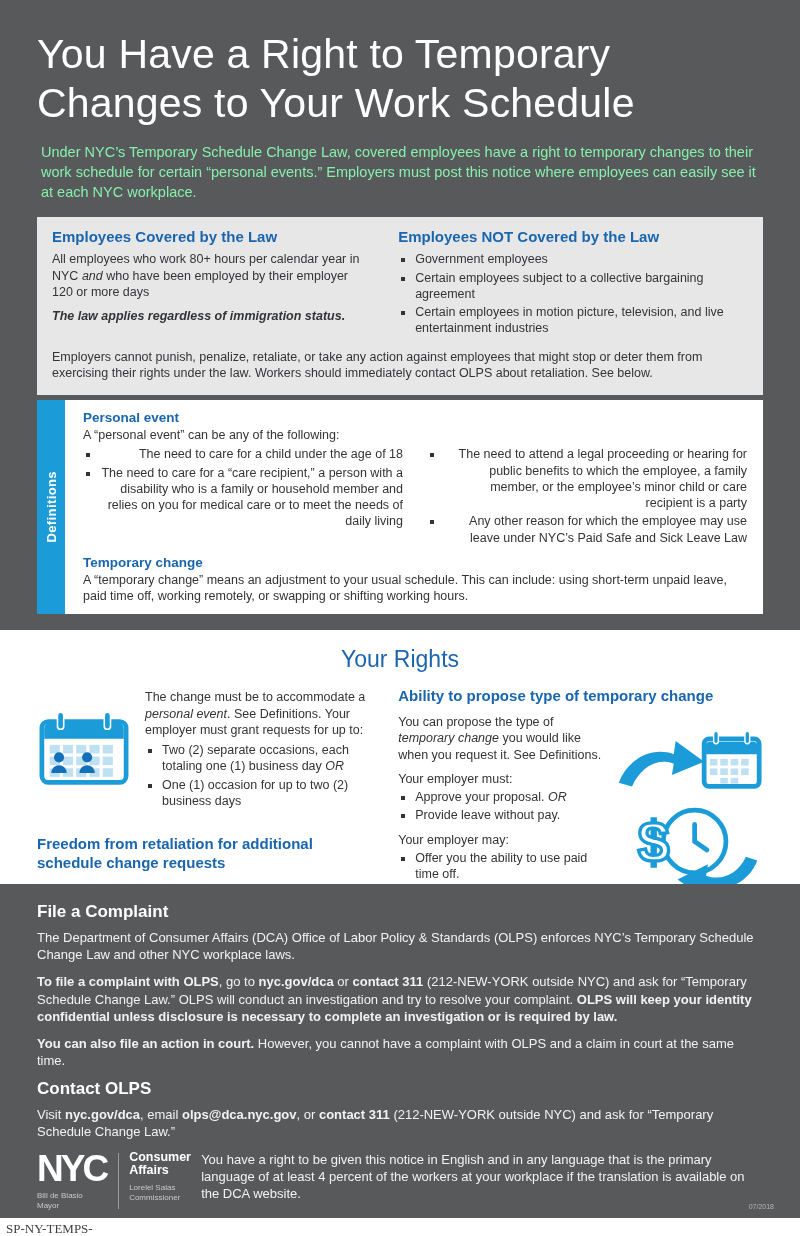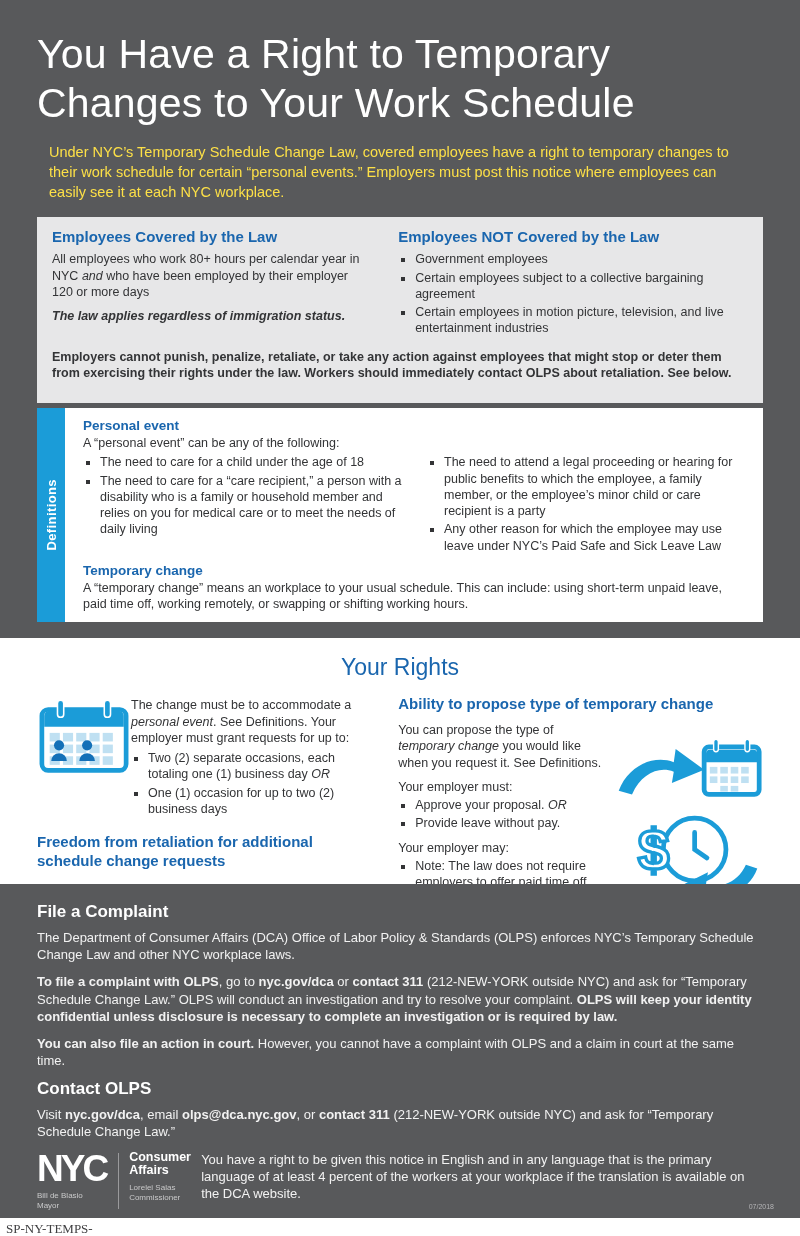--- a/index.html
+++ b/index.html
@@ -9,53 +9,53 @@
     font-family:"Liberation Sans", sans-serif;
     color:#333436; background:#fff;
   }
   .b { font-weight:bold; }
   .i { font-style:italic; }
   .poster { width:800px; height:1236px; display:flex; flex-direction:column; background:#fff; }
 
   
   .top-dark { background:#58595B; padding:24px 37px 16px; flex:none; }
   .title { color:#fff; font-weight:normal; font-size:41px; line-height:1.2; margin:6px 0 14px; letter-spacing:.2px; }
-  .intro { color:#fde047; font-size:14.5px; line-height:1.38; margin:0 12px 15px; }
+  .intro { color:#86efac; font-size:14.5px; line-height:1.38; margin:0 4px 15px; }
 
   
   .gray-box { background:#E7E7E8; padding:11px 15px 10px; }
   .gb-cols { display:flex; gap:26px; }
   .gb-left { width:46%; flex:none; }
   .gb-right { flex:1; }
   .h-blue { color:#1A66AE; font-size:15px; font-weight:bold; margin:0 0 6px; }
   .gray-box p, .gray-box li { font-size:12.5px; line-height:1.3; }
   .gb-body { margin:0; }
   .gb-note { margin:8px 0 0; font-weight:bold; font-style:italic; }
   ul.sq { margin:2px 0 0; padding-left:17px; list-style:square; }
   ul.sq li { margin-bottom:2px; }
-  .gb-warning { font-weight:bold; margin:10px 0 12px; }
+  .gb-warning { font-weight:normal; margin:10px 0 4px; }
 
   
   .def-box { background:#fff; display:flex; margin-top:5px; }
   .def-tab { width:28px; flex:none; background:#1B9CD8; display:flex; align-items:center; justify-content:center; }
   .def-tab span { writing-mode:vertical-rl; transform:rotate(180deg); color:#fff; font-weight:bold; font-size:13px; letter-spacing:.4px; }
   .def-content { flex:1; padding:10px 16px 10px 18px; }
   .def-head { color:#1A66AE; font-size:13.5px; font-weight:bold; margin:0 0 2px; }
   .def-content p { font-size:12.5px; line-height:1.3; margin:0; }
-  .def-cols { display:flex; gap:24px; margin:3px 0 7px; }
+  .def-cols { display:flex; gap:24px; margin:3px 0 7px;text-align:right; }
   .def-cols ul { flex:1; margin:0; font-size:12.5px; line-height:1.3; }
 
   
   .rights { flex:1; padding:12px 37px 0; overflow:hidden; }
   .rights-title { text-align:center; color:#1A66AE; font-size:23px; font-weight:normal; margin:4px 0 14px; }
   .r-cols { display:flex; gap:20px; }
   .r-left { width:47%; flex:none; }
   .r-right { flex:1; }
   .sec-head { color:#1A66AE; font-size:15px; font-weight:bold; line-height:1.25; margin:0 0 8px; }
-  .icon-row { display:flex; margin:2px 0 14px; }
+  .icon-row { display:flex; gap:14px; margin:2px 0 24px;align-items:center; }
   .icon-row .icn { flex:none; }
   .rights p, .rights li { font-size:12.5px; line-height:1.3; }
   .lead { margin:0 0 4px; }
   .lbl { margin:8px 0 2px; }
   .note-line { margin-top:1px; }
   .propose-flex { display:flex; }
   .propose-text { flex:1; min-width:0; }
   .propose-icons { width:150px; flex:none; margin:6px 0 0 4px; }
 
   
@@ -113,21 +113,21 @@
           <ul class="sq">
             <li>The need to care for a child under the age of 18</li>
             <li>The need to care for a “care recipient,” a person with a disability who is a family or household member and relies on you for medical care or to meet the needs of daily living</li>
           </ul>
           <ul class="sq">
             <li>The need to attend a legal proceeding or hearing for public benefits to which the employee, a family member, or the employee’s minor child or care recipient is a party</li>
             <li>Any other reason for which the employee may use leave under NYC’s Paid Safe and Sick Leave Law</li>
           </ul>
         </div>
         <h3 class="def-head">Temporary change</h3>
-        <p>A “temporary change” means an workplace to your usual schedule. This can include: using short-term unpaid leave, paid time off, working remotely, or swapping or shifting working hours.</p>
+        <p>A “temporary change” means an adjustment to your usual schedule. This can include: using short-term unpaid leave, paid time off, working remotely, or swapping or shifting working hours.</p>
       </div>
     </div>
   </div>
 
   <div class="rights">
     <h2 class="rights-title">Your Rights</h2>
 
     <div class="r-cols">
 
       <div class="r-left">
@@ -182,20 +182,21 @@
           <div class="propose-text">
             <p class="lead"><span>You can propose the type of </span><span class="i">temporary change</span><span> you would like when you request it. See Definitions.</span></p>
             <p class="lbl">Your employer must:</p>
             <ul class="sq">
               <li><span>Approve your proposal. </span><span class="i">OR</span></li>
               <li><span>Provide leave without pay.</span></li>
             </ul>
             <p class="lbl">Your employer may:</p>
             <ul class="sq">
               <li>
+                <span>Offer you the ability to use paid time off.</span>
                 <div class="note-line">Note: The law does not require employers to offer paid time off, and you do not need to accept such an offer.</div>
               </li>
             </ul>
           </div>
           <div class="propose-icons">
             <svg width="150" height="186" viewBox="0 0 158 196">
               <g>
                 <path d="M6 66 C16 40 42 28 64 36 L66 22 L96 44 L62 58 L64 46 C48 40 30 48 20 70 Z" fill="#1B9CD8"></path>
               </g>
               <g>

